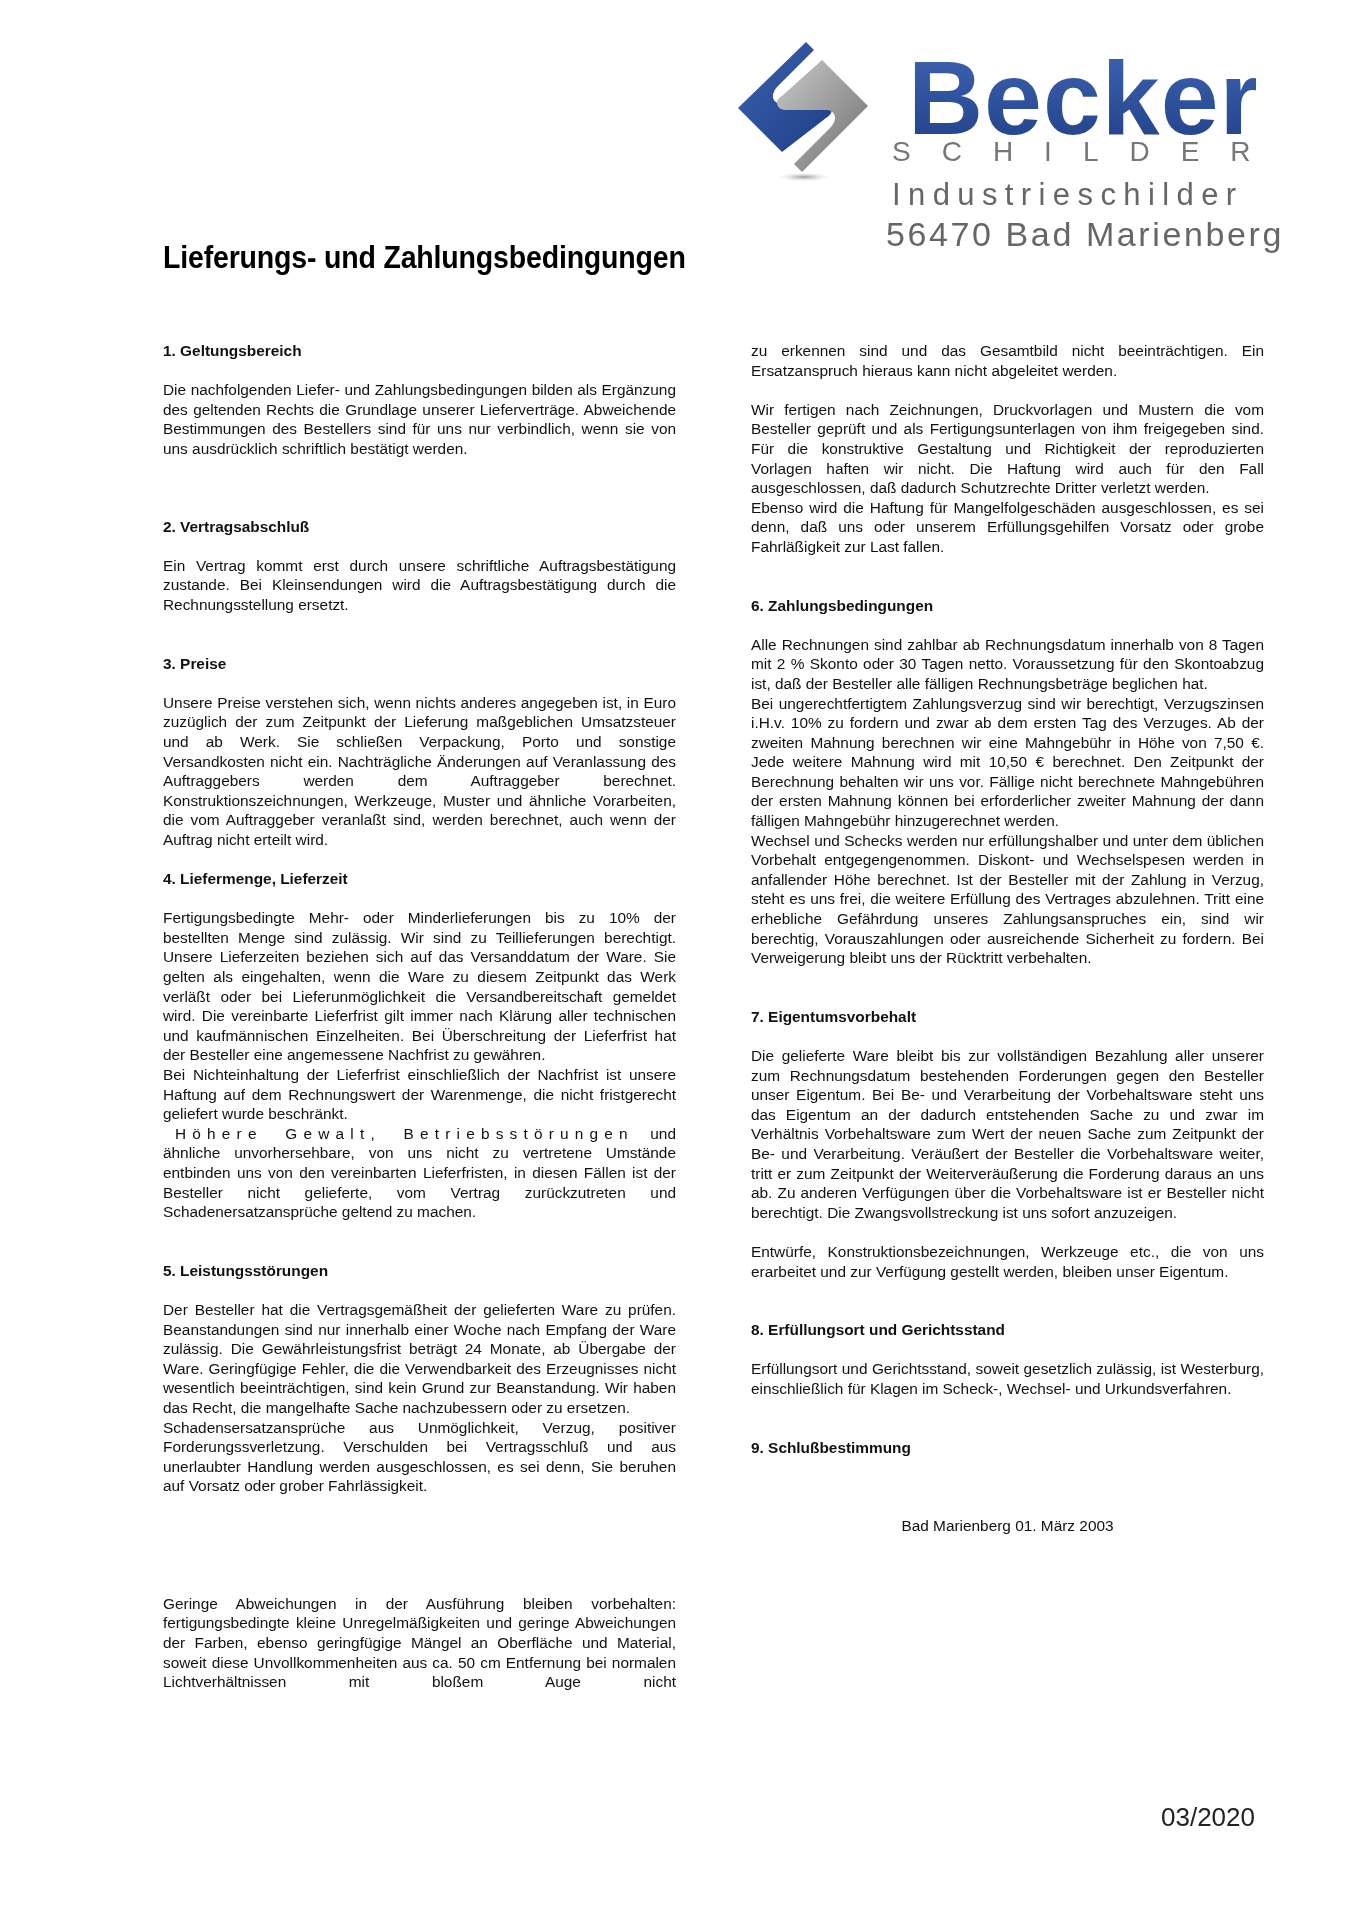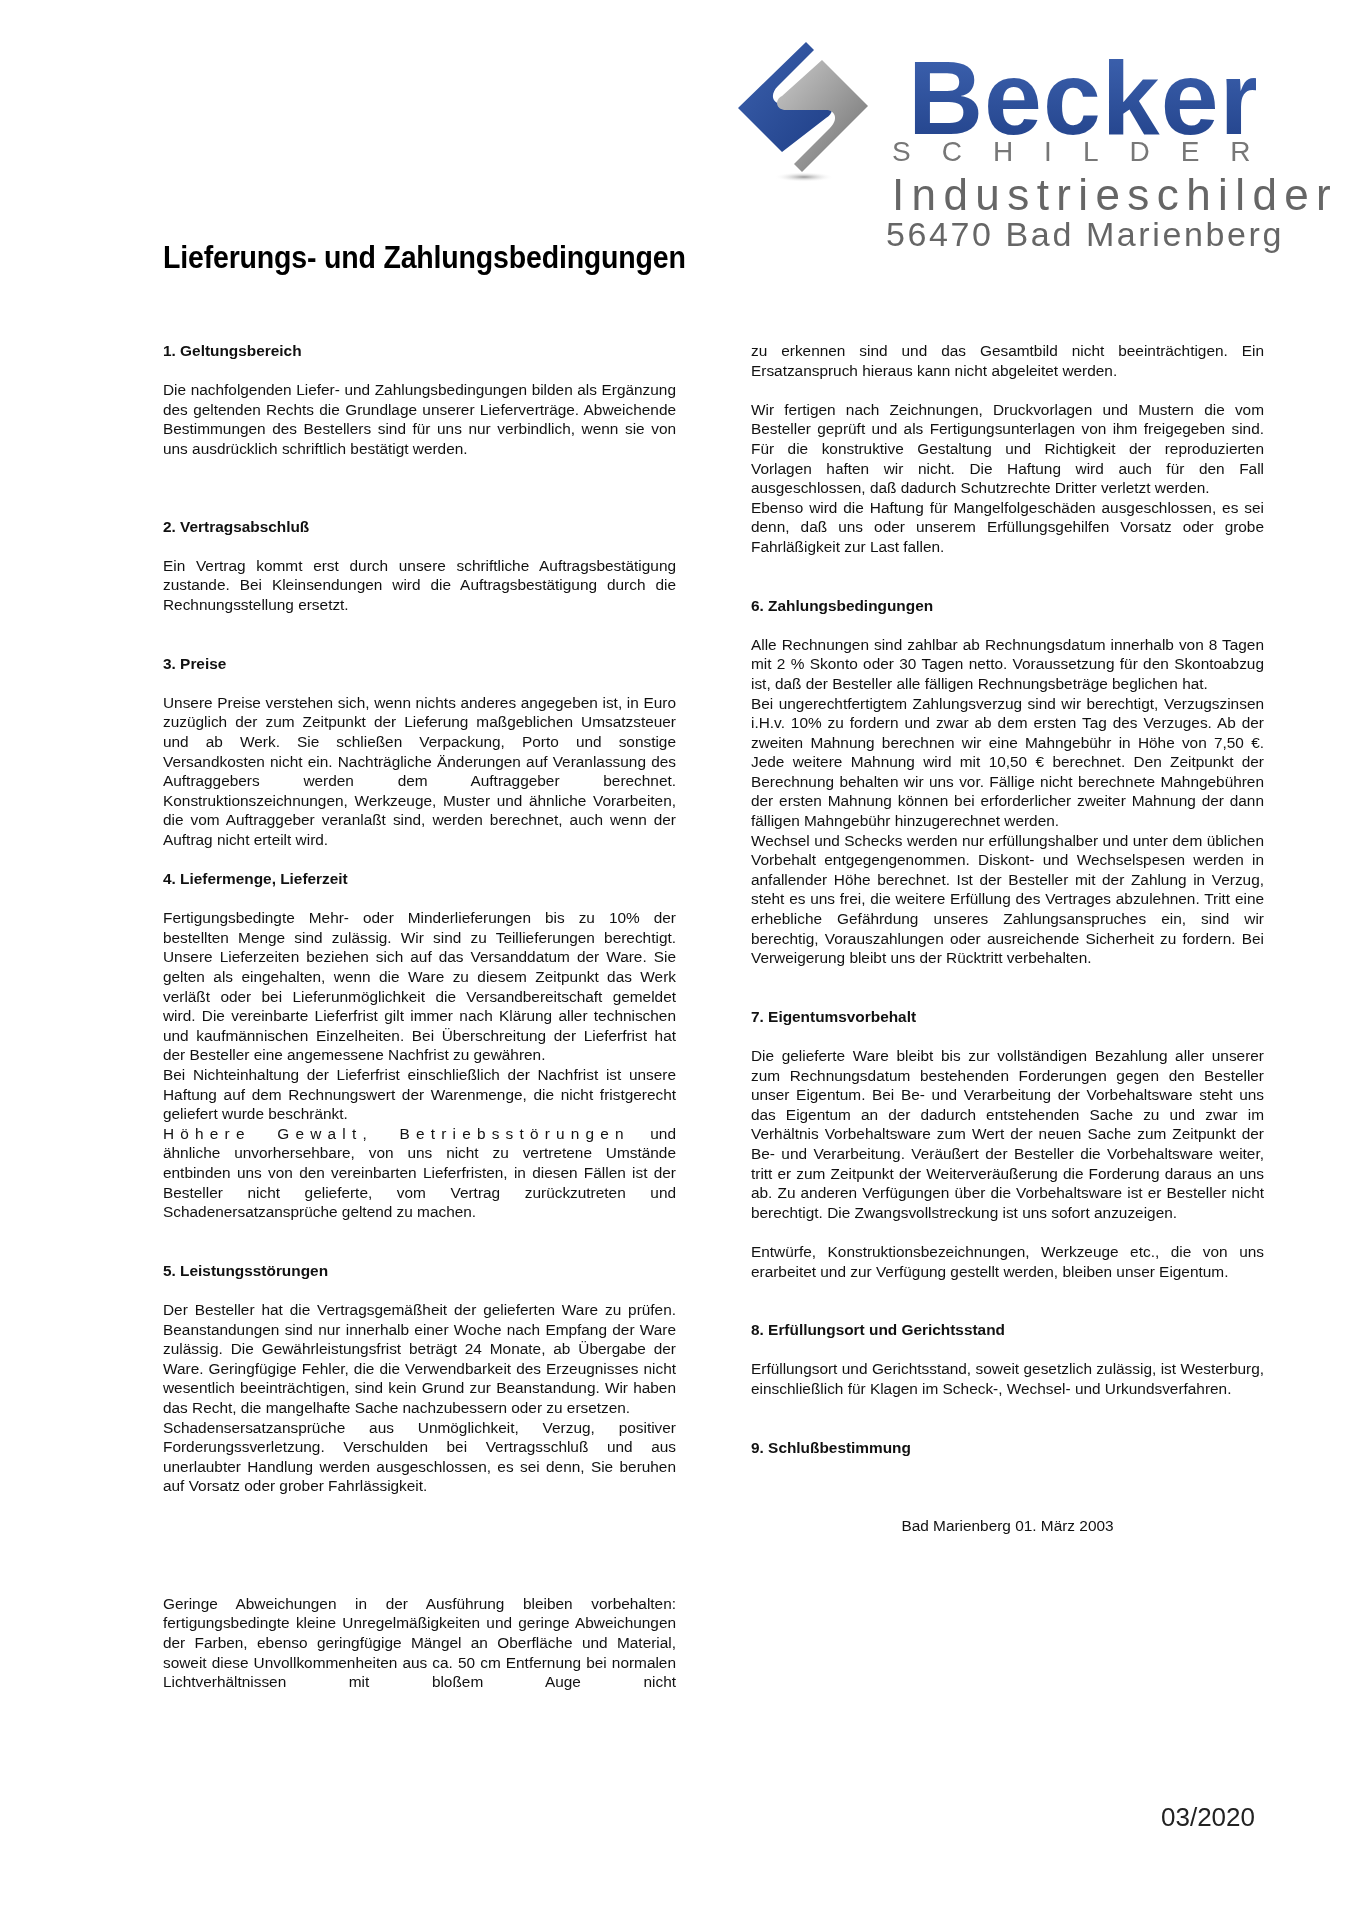--- a/index.html
+++ b/index.html
@@ -15,42 +15,42 @@
       letter-spacing: 1px; margin: 16px;
       background: linear-gradient(#3e63b0, #22428a);
       -webkit-background-clip: text; background-clip: text; -webkit-text-fill-color: transparent;
     }
     .brand-sub {
       position: absolute; left: 892px; top: 137px; width: 370px;
       font-size: 28px; color: #777; letter-spacing: 31px; line-height: 30px; white-space: nowrap;
     }
     .brand-line1 {
       position: absolute; left: 892px; top: 177px;
-      font-size: 44px; color: #666; letter-spacing: 7.4px; line-height: 36px; white-space: nowrap;
+      font-size: 31px; color: #666; letter-spacing: 7.4px; line-height: 36px; white-space: nowrap;
     }
     .brand-line2 {
       position: absolute; left: 886px; top: 216px;
       font-size: 34px; color: #666; letter-spacing: 2.6px; line-height: 36px; white-space: nowrap;
     }
     .doc-title {
       position: absolute; left: 163px; top: 240px; margin: 0;
       font-family: "Liberation Sans", sans-serif; font-weight: bold; font-size: 31px;
       transform: scaleX(0.92); transform-origin: left top; letter-spacing: -0.2px;
       color: #000;
     }
     .col { position: absolute; width: 513px; font-size: 15.4px; line-height: 19.6px; }
     .col-left { left: 163px; top: 341px; }
     .col-right { left: 751px; top: 341px; }
     .col p { margin: 0; text-align: justify; }
     .col h2 { margin: 0; font-size: 15.4px; font-weight: bold; line-height: 19.6px; }
     .gap-s { height: 19.6px; }
     .gap-m { height: 39px; }
     .gap-l { height: 58px; }
     .gap-xl { height: 98px; }
-    .spaced { letter-spacing: 6.2px; }
+    .spaced { letter-spacing: 6.2px; margin-left: 12px; }
     .footer-code {
       position: absolute; left: 1161px; top: 1802px; font-size: 26px; color: #222;
     }
   </style>
 </head>
 <body>
 
 <svg class="logo" viewBox="0 0 140 150">
   <defs>
     <linearGradient id="gBlue" x1="0" y1="0" x2="1" y2="1">

